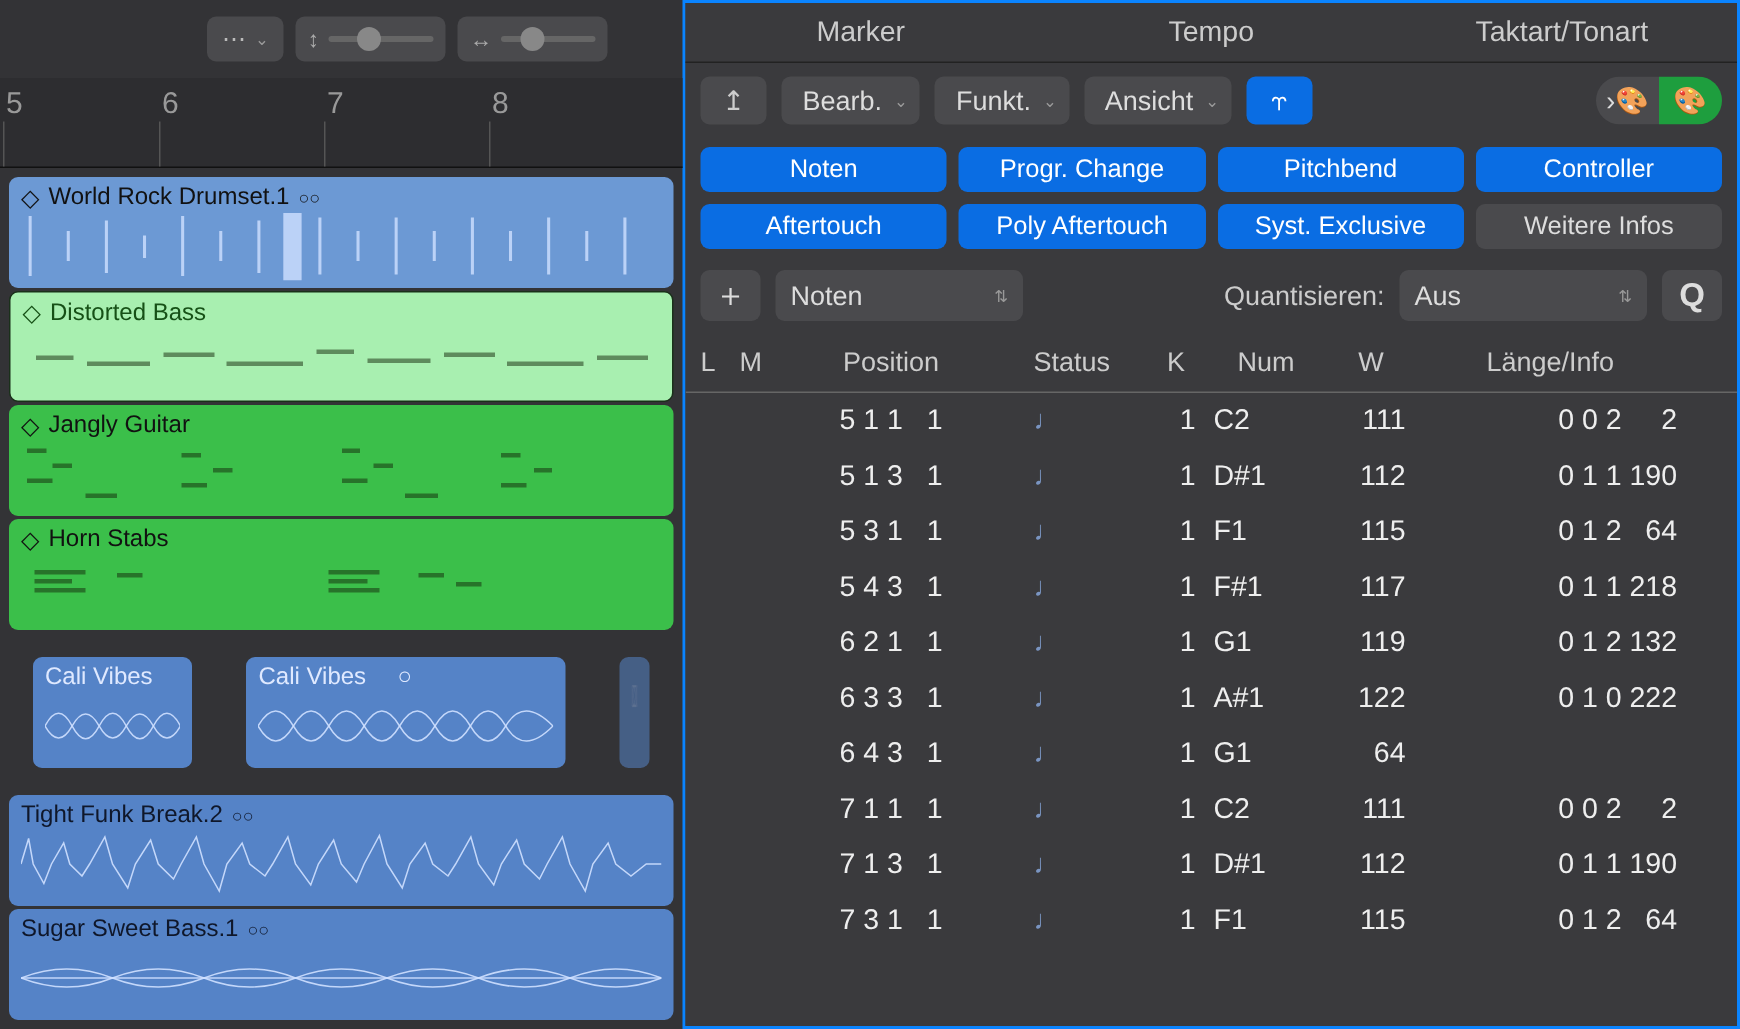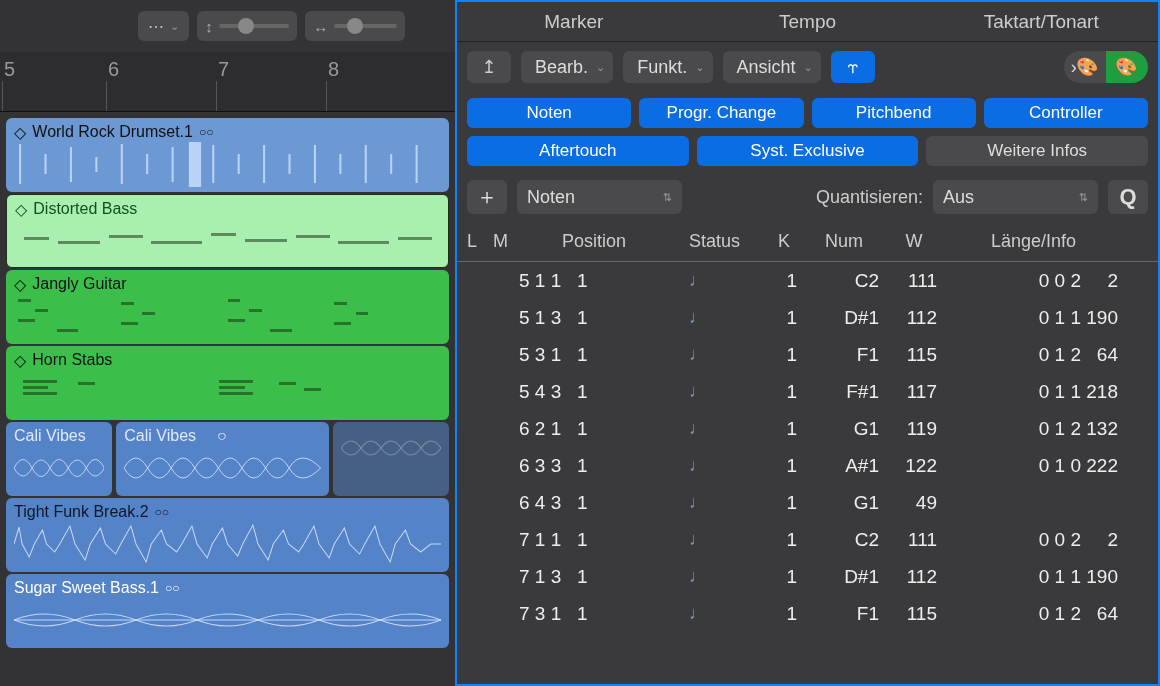--- a/index.html
+++ b/index.html
@@ -132,21 +132,21 @@
   background: rgba(20,40,10,0.5);
 }
 .region-dual {
   display: flex;
   gap: 4px;
   margin: 2px 6px;
 }
 .region-dual > div:first-child { width: 24%; }
 .region-dual > div:nth-child(2) { width: 48%; }
 .region-dual > div:nth-child(3) { flex:1; opacity:0.55; }
-.region-dual .region { margin: 0; }
+.region-dual .region { margin: 16px; }
 
 
 .tabs {
   display: flex;
   height: 40px;
   background: #3a3a3d;
   border-bottom: 1px solid #222;
 }
 .tab {
   flex: 1;
@@ -275,24 +275,24 @@
 .table-row {
   display: flex;
   height: 37px;
   align-items: center;
   font-size: 19px;
   color: #eee;
   padding: 0 10px;
 }
 .col-l { width: 26px; }
 .col-m { width: 26px; }
-.col-pos { width: 170px; text-align: left; padding-right: 20px; font-variant-numeric: tabular-nums;}
+.col-pos { width: 170px; text-align: center; padding-right: 20px; font-variant-numeric: tabular-nums;}
 .col-status { width: 70px; text-align: left; }
 .col-k { width: 50px; text-align: right; padding-right:12px;}
-.col-num { width: 70px; text-align: right; }
+.col-num { width: 70px; text-align: left; }
 .col-w { width: 70px; text-align: right; padding-right:12px; font-variant-numeric: tabular-nums;}
 .col-len { flex: 1; text-align: right; padding-right: 30px; font-variant-numeric: tabular-nums; white-space:pre;}
 .note-icon { color: #7a95c2; font-size: 18px;}
 .table-header .col-pos,
 .table-header .col-len { text-align: center; }
 .table-header .col-num,
 .table-header .col-w,
 .table-header .col-k { text-align:center; padding:0;}
 
 
@@ -454,21 +454,21 @@
       <div class="region-header" style="color:#0f172a">
         <span>Tight Funk Break.2</span>
         <span class="loop-icon">○○</span>
       </div>
       <svg class="wave" viewBox="0 0 420 45" preserveAspectRatio="none">
         <path d="M0,22 L5,5 L8,22 L15,35 L20,22 L28,8 L32,22 L40,30 L45,22 L55,4 L60,22 L70,38 L75,22 L85,6 L90,22 L100,32 L105,22 L115,4 L120,22 L130,40 L135,22 L145,8 L150,22 L160,30 L165,22 L175,4 L180,22 L190,36 L195,22 L205,6 L210,22 L220,34 L225,22 L235,3 L240,22 L250,38 L255,22 L265,8 L270,22 L280,30 L285,22 L295,4 L300,22 L310,36 L315,22 L325,6 L330,22 L340,32 L345,22 L355,4 L360,22 L370,40 L375,22 L385,8 L390,22 L400,30 L410,22 L420,22"></path>
       </svg>
     </div>
 
     <div class="region region-blue-audio" style="height:74px">
-      <div class="region-header" style="color:#ffffff">
+      <div class="region-header" style="color:#0f172a">
         <span>Sugar Sweet Bass.1</span>
         <span class="loop-icon">○○</span>
       </div>
       <svg class="wave" viewBox="0 0 420 45" preserveAspectRatio="none">
         <path d="M0,22 L420,22" stroke-width="2"></path>
         <path d="M0,22 Q30,10 60,22 T120,22 T180,22 T240,22 T300,22 T360,22 T420,22"></path>
         <path d="M0,22 Q30,34 60,22 T120,22 T180,22 T240,22 T300,22 T360,22 T420,22"></path>
       </svg>
     </div>
   </div>
@@ -521,20 +521,23 @@
         <span>Progr. Change</span>
       </div>
     <div class="filter-btn">
         <span>Pitchbend</span>
       </div>
     <div class="filter-btn">
         <span>Controller</span>
       </div>
     <div class="filter-btn">
         <span>Aftertouch</span>
+      </div>
+    <div class="filter-btn">
+        <span>Poly Aftertouch</span>
       </div>
     <div class="filter-btn">
         <span>Syst. Exclusive</span>
       </div>
     <div class="filter-btn gray">
         <span>Weitere Infos</span>
       </div>
   </div>
 
   <div class="quantize-row">
@@ -628,21 +631,21 @@
           <div class="col-w">122</div>
           <div class="col-len">0 1 0 222</div>
         </div>
         <div class="table-row">
           <div class="col-l"></div>
           <div class="col-m"></div>
           <div class="col-pos" style="white-space:pre">6 4 3   1</div>
           <div class="col-status note-icon">♩</div>
           <div class="col-k">1</div>
           <div class="col-num">G1</div>
-          <div class="col-w">49</div>
+          <div class="col-w">64</div>
         </div>
         <div class="table-row">
           <div class="col-l"></div>
           <div class="col-m"></div>
           <div class="col-pos" style="white-space:pre">7 1 1   1</div>
           <div class="col-status note-icon">♩</div>
           <div class="col-k">1</div>
           <div class="col-num">C2</div>
           <div class="col-w">111</div>
           <div class="col-len">0 0 2     2</div>

